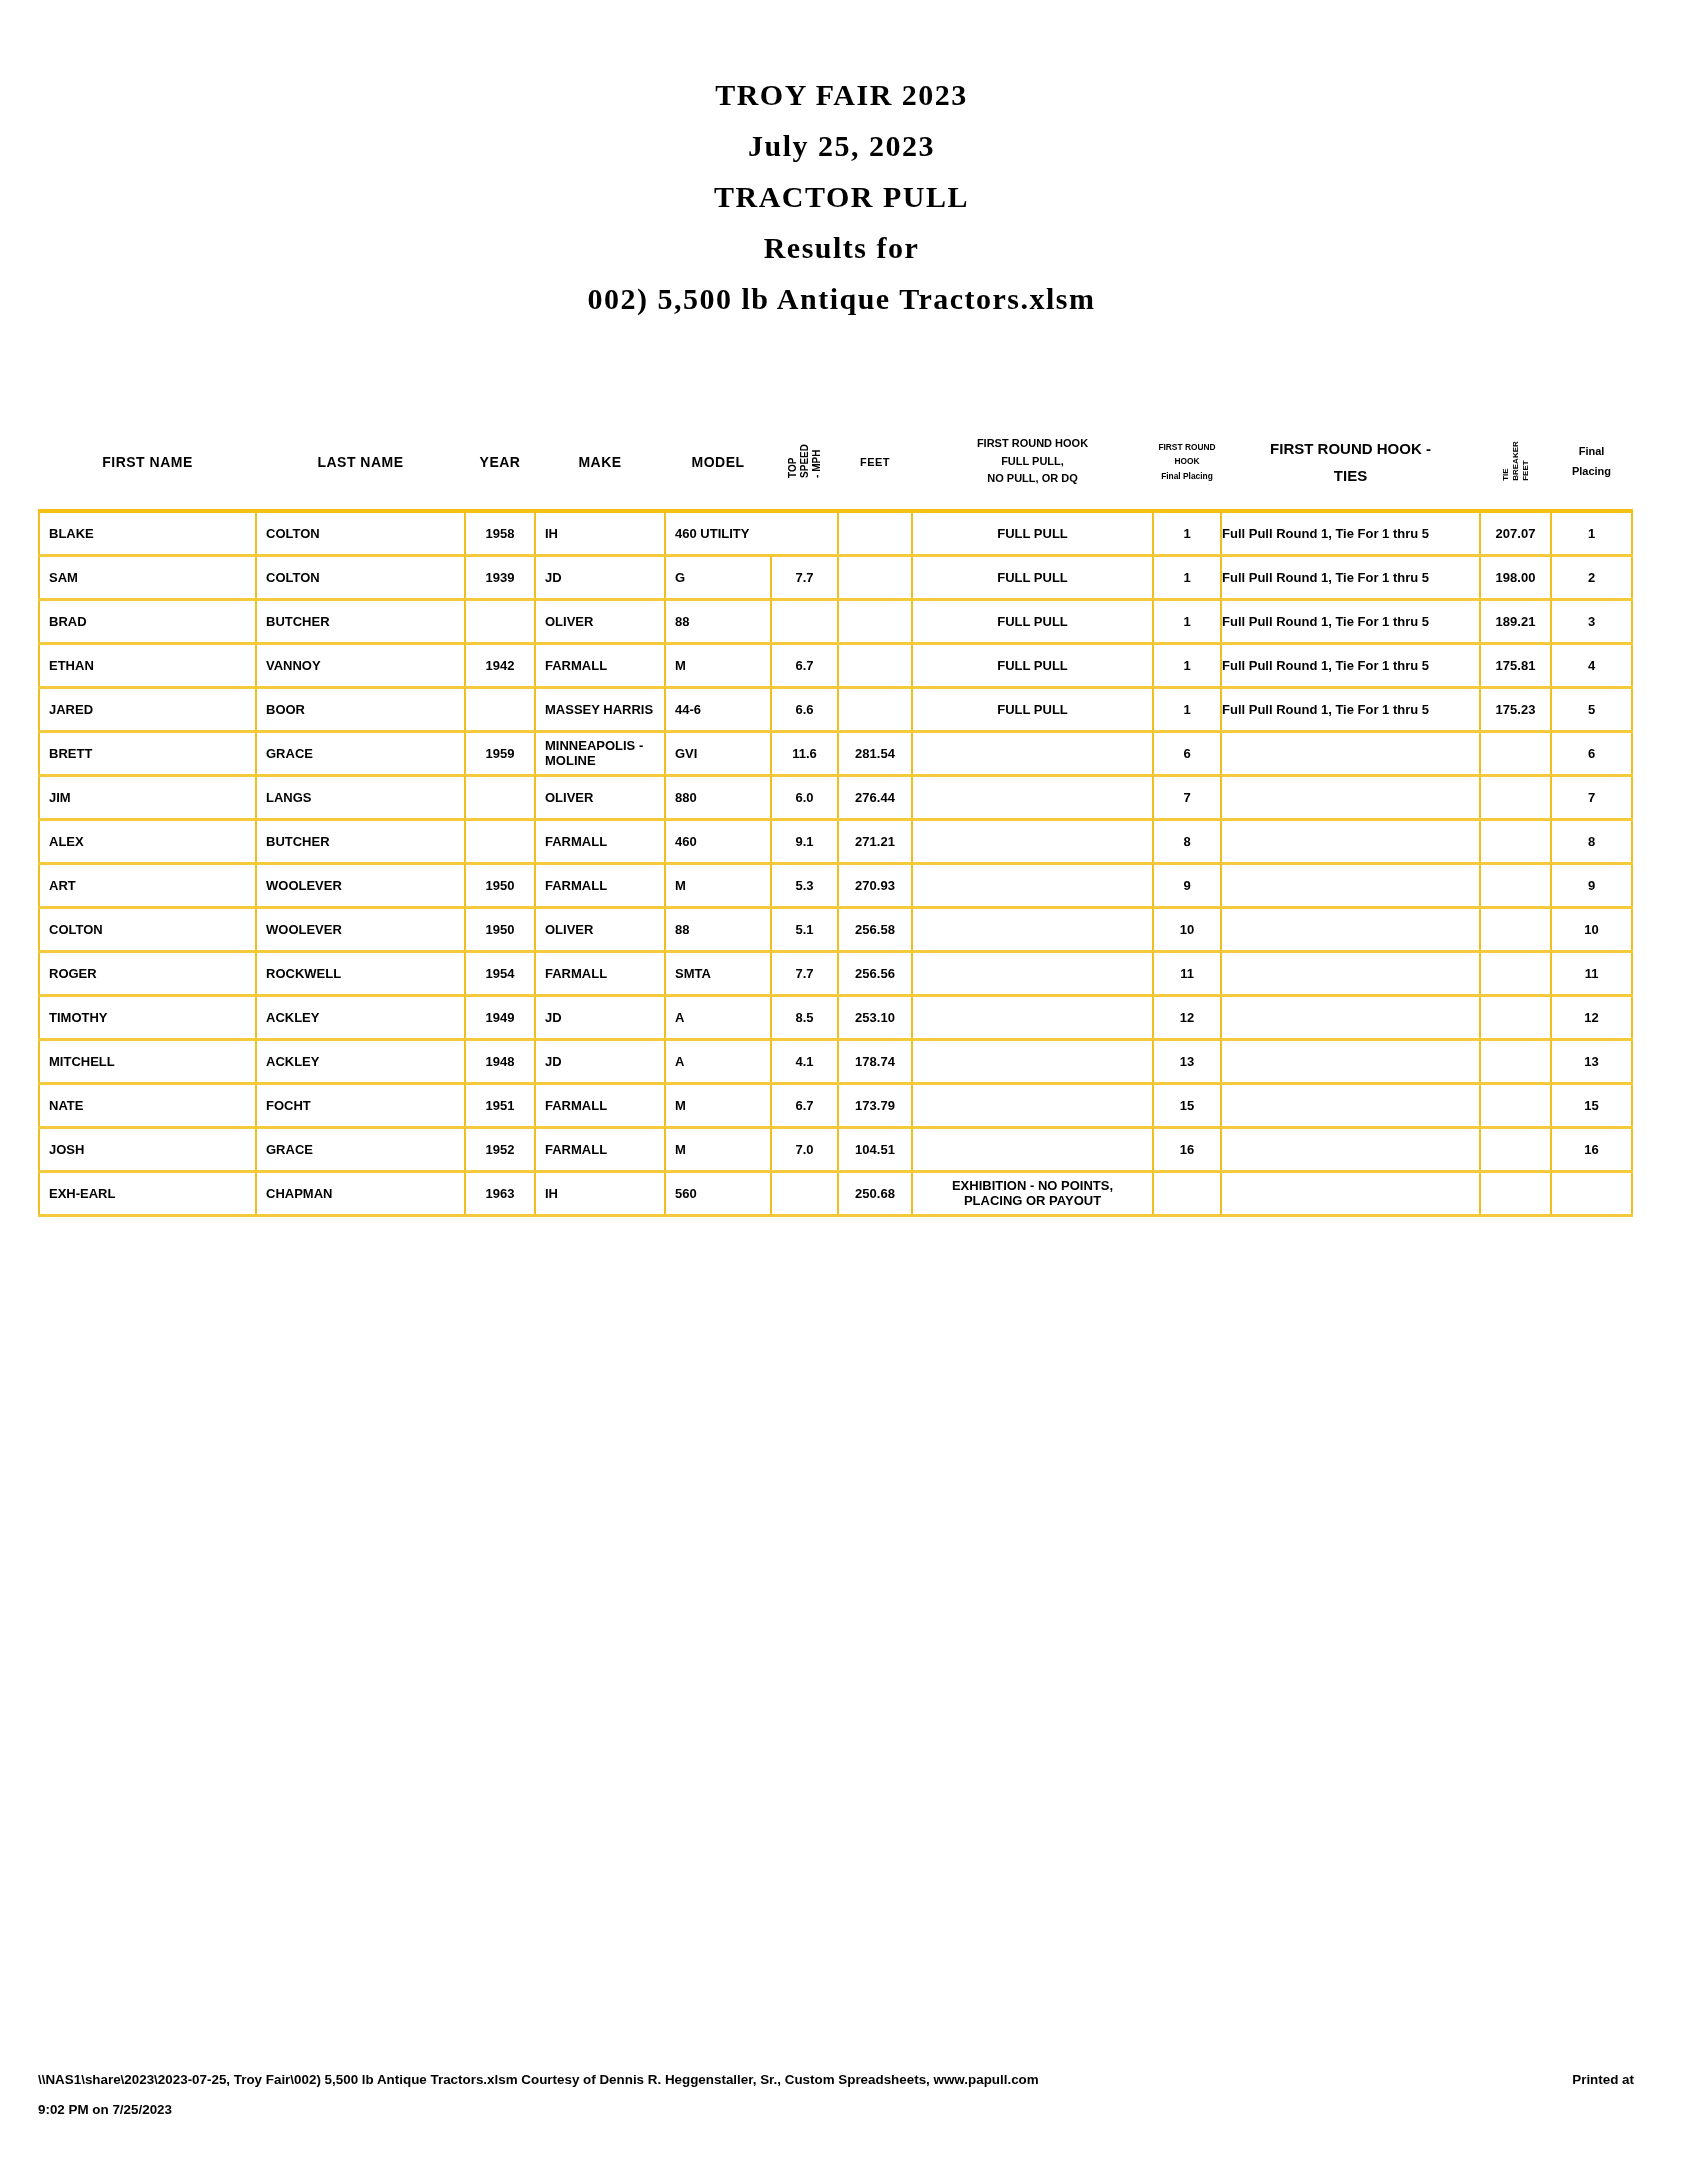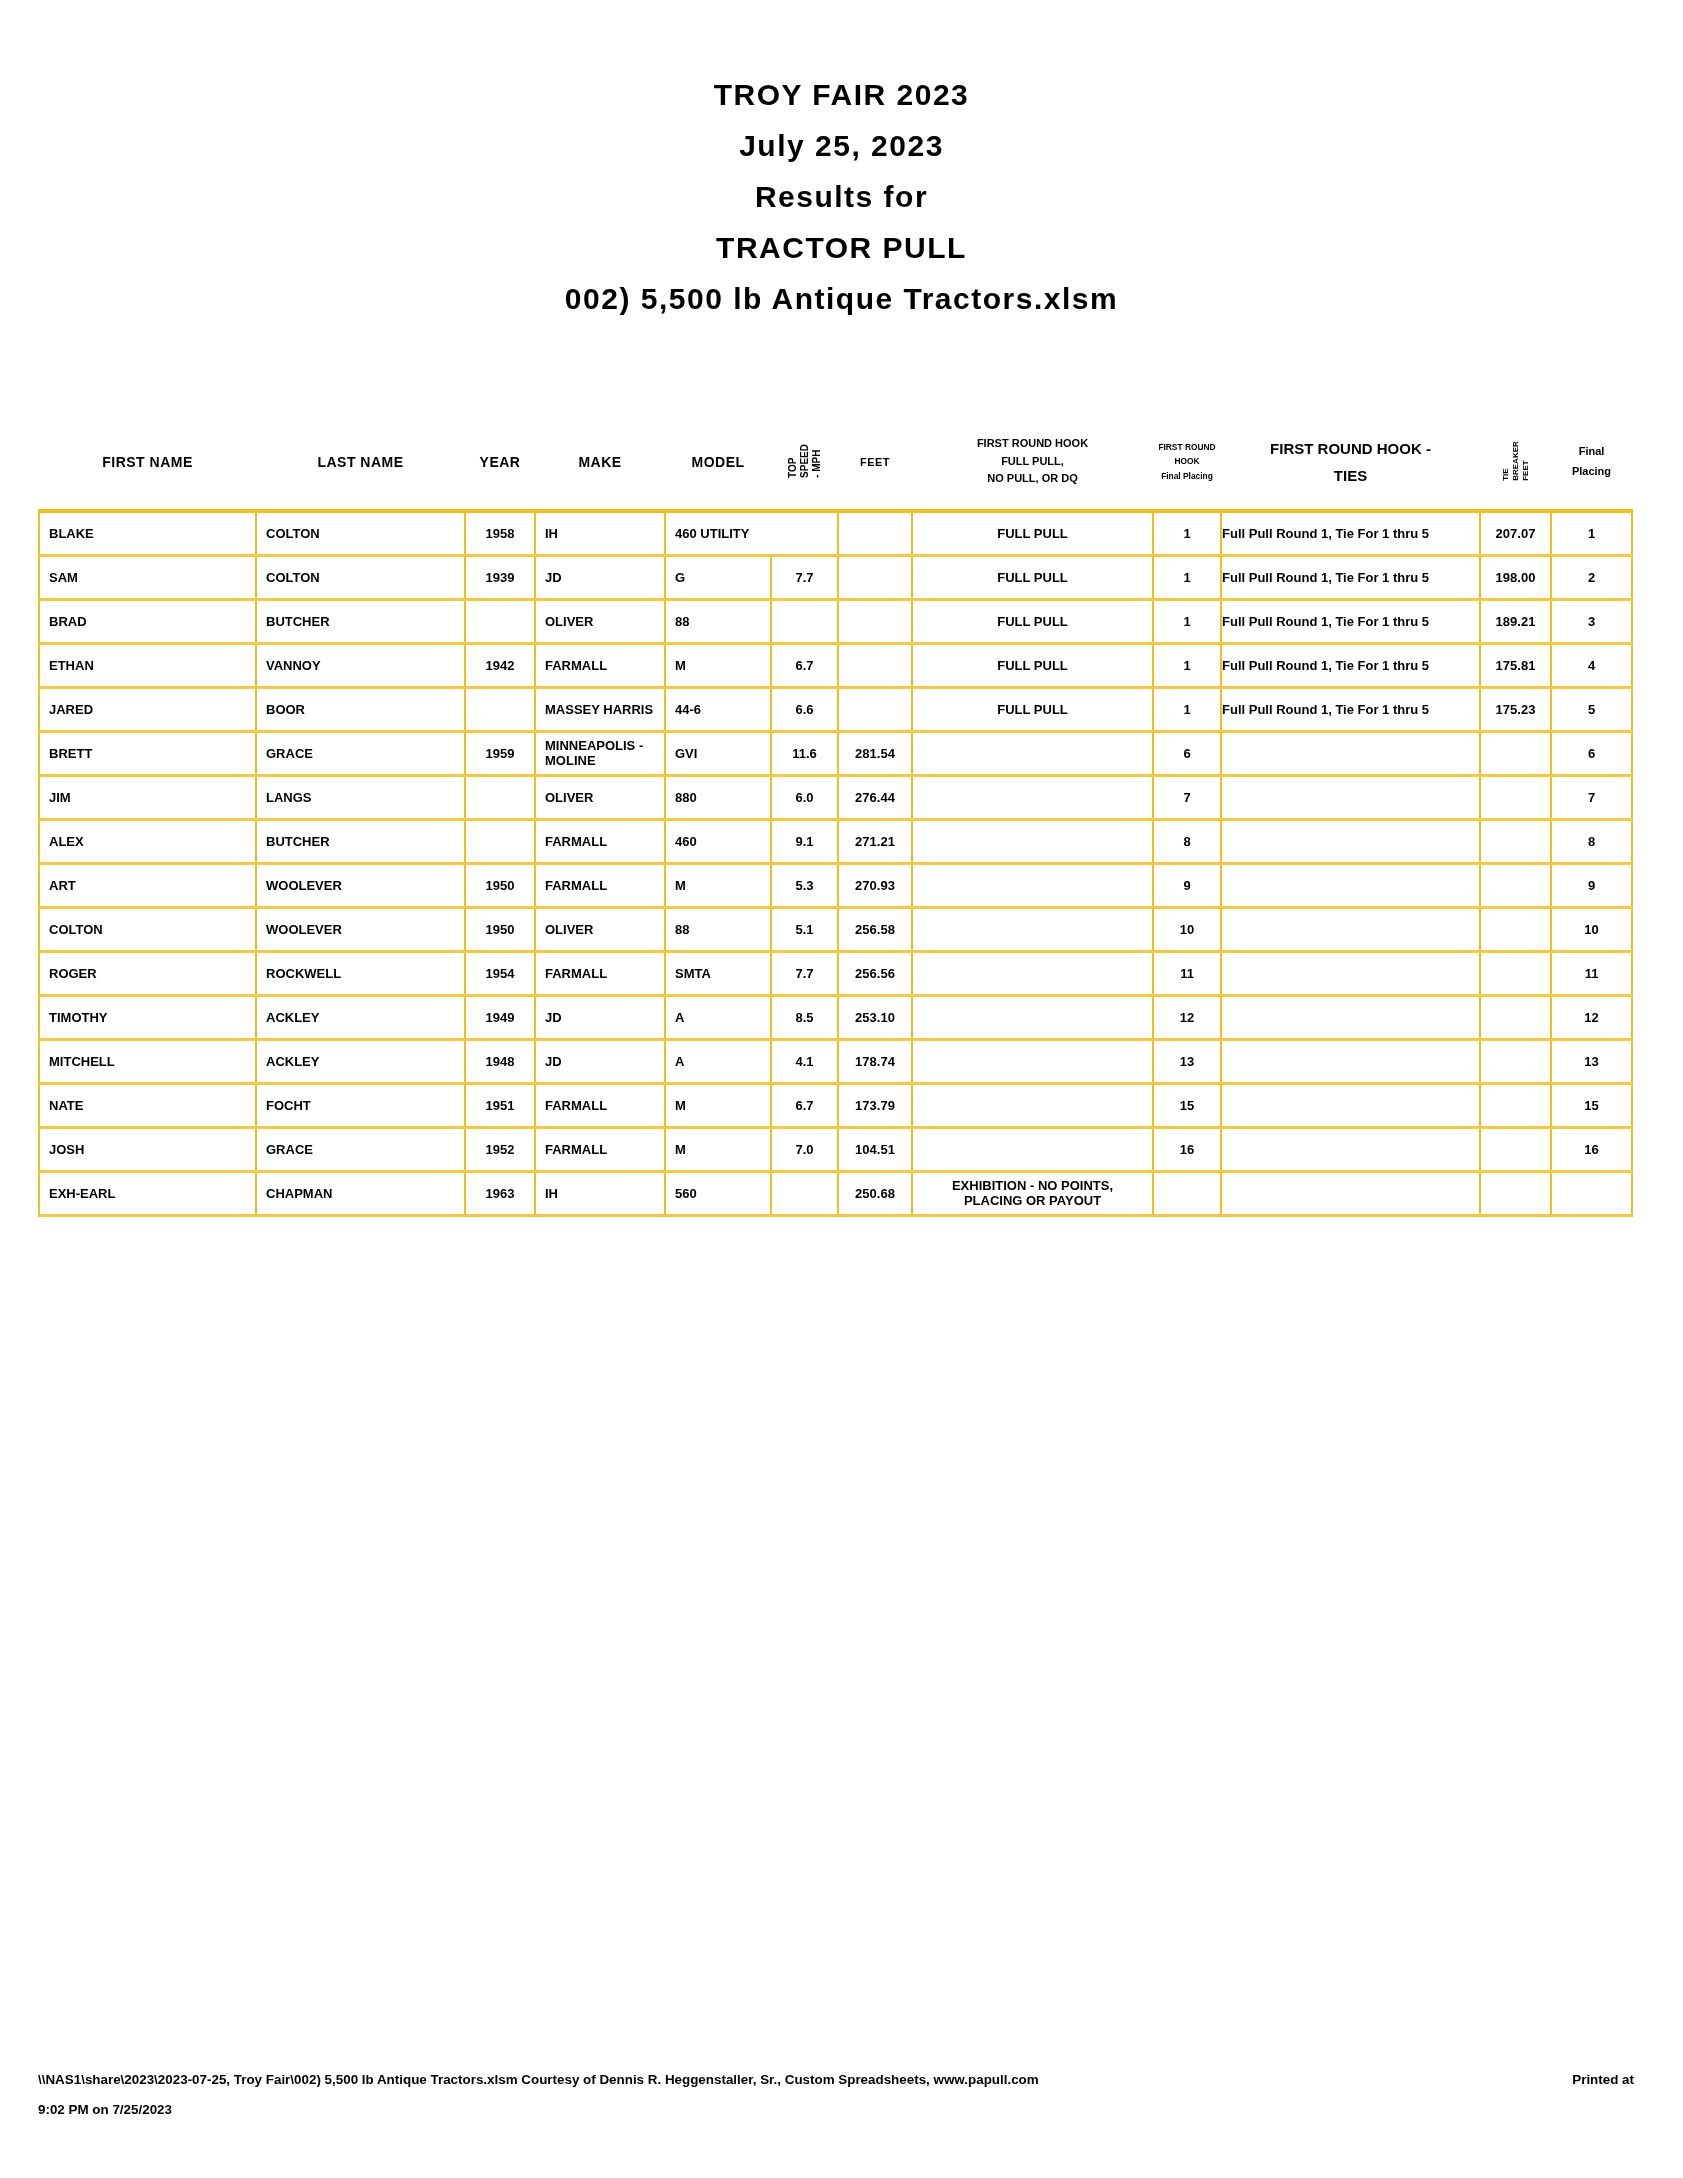--- a/index.html
+++ b/index.html
@@ -16,20 +16,21 @@
     width:1683px;
     height:2178px;
     position:relative;
     overflow:hidden;
   }
   .title-block{
     position:absolute;
     top:69px; left:0;
     width:1683px;
     text-align:center;
+    font-family:Liberation Serif, serif;
   }
   .title-line{
     height:51px;
     line-height:51px;
     font-size:30px;
     letter-spacing:1.5px;
     white-space:pre;
   }
   .results-table{
     position:absolute;
@@ -92,22 +93,22 @@
     line-height:30px;
   }
   .footer-line2{line-height:30px;}
 </style>
 </head>
 <body>
 
 <header class="title-block">
   <div class="title-line">TROY FAIR 2023</div>
   <div class="title-line">July 25, 2023</div>
+  <div class="title-line">TRACTOR PULL</div>
   <div class="title-line">Results for</div>
-  <div class="title-line">TRACTOR PULL</div>
   <div class="title-line">002) 5,500 lb Antique Tractors.xlsm</div>
 </header>
 
 <table class="results-table">
   <colgroup>
     <col style="width:217px">
       <col style="width:209px">
       <col style="width:70px">
       <col style="width:130px">
     <col style="width:106px">

